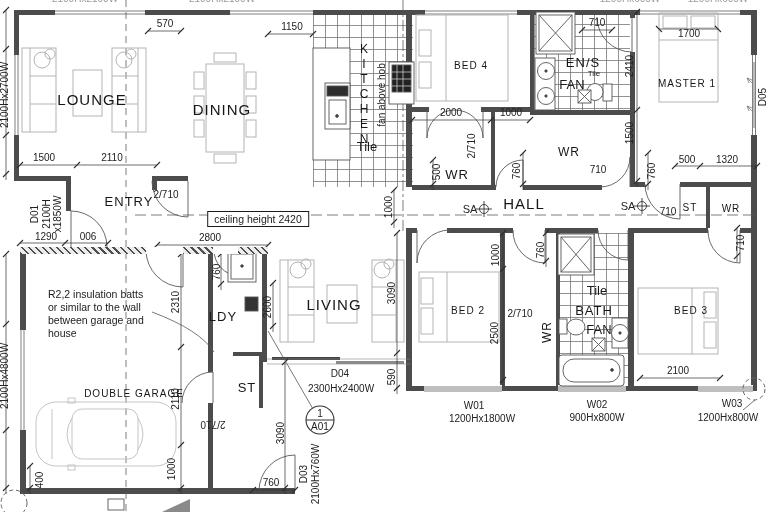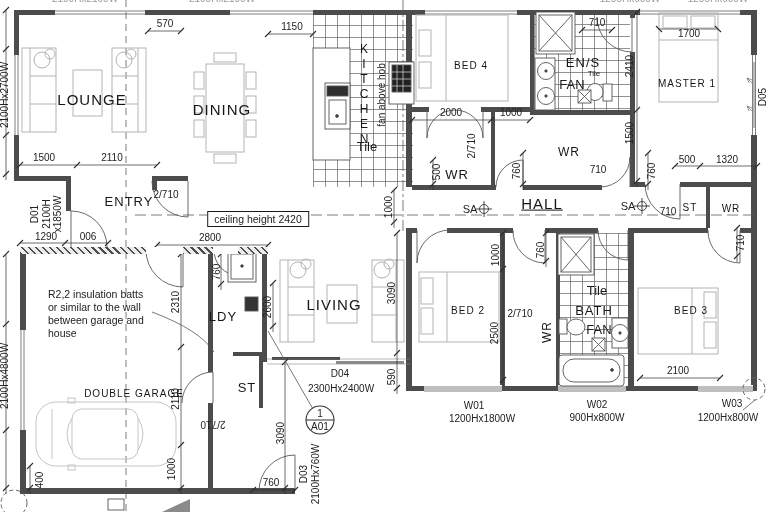--- a/index.html
+++ b/index.html
@@ -286,21 +286,21 @@
   <div class="clip" style="left:630px;top:-2px;">1200Hx600W</div>
   <div class="clip" style="left:718px;top:-2px;">1200Hx600W</div>
 
   <div class="lb room big" style="left:92px;top:100px;">LOUNGE</div>
   <div class="lb room big" style="left:222px;top:110px;">DINING</div>
   <div class="up room" style="left:364px;top:94px;font-size:12px;">KITCHEN</div>
   <div class="lb room" style="left:129px;top:202px;font-size:13px;">ENTRY</div>
   <div class="lb room" style="left:471px;top:66px;">BED 4</div>
   <div class="lb room" style="left:583px;top:63px;font-size:13px;">EN/S</div>
   <div class="lb room" style="left:687px;top:84px;">MASTER 1</div>
-  <div class="lb room big" style="left:542px;top:204px;text-decoration:underline;">HALL</div>
+  <div class="lb room big" style="left:524px;top:204px;">HALL</div>
   <div class="lb room" style="left:457px;top:175px;font-size:13px;">WR</div>
   <div class="lb room" style="left:569px;top:153px;font-size:12px;">WR</div>
   <div class="lb room" style="left:690px;top:208px;">ST</div>
   <div class="lb room" style="left:731px;top:209px;">WR</div>
   <div class="lb room" style="left:223px;top:317px;font-size:13px;">LDY</div>
   <div class="lb room" style="left:247px;top:388px;font-size:13px;">ST</div>
   <div class="lb room" style="left:134px;top:394px;width:100px;">DOUBLE GARAGE</div>
   <div class="lb room big" style="left:334px;top:305px;">LIVING</div>
   <div class="lb room" style="left:468px;top:311px;">BED 2</div>
   <div class="lb room" style="left:594px;top:311px;font-size:13px;">BATH</div>

